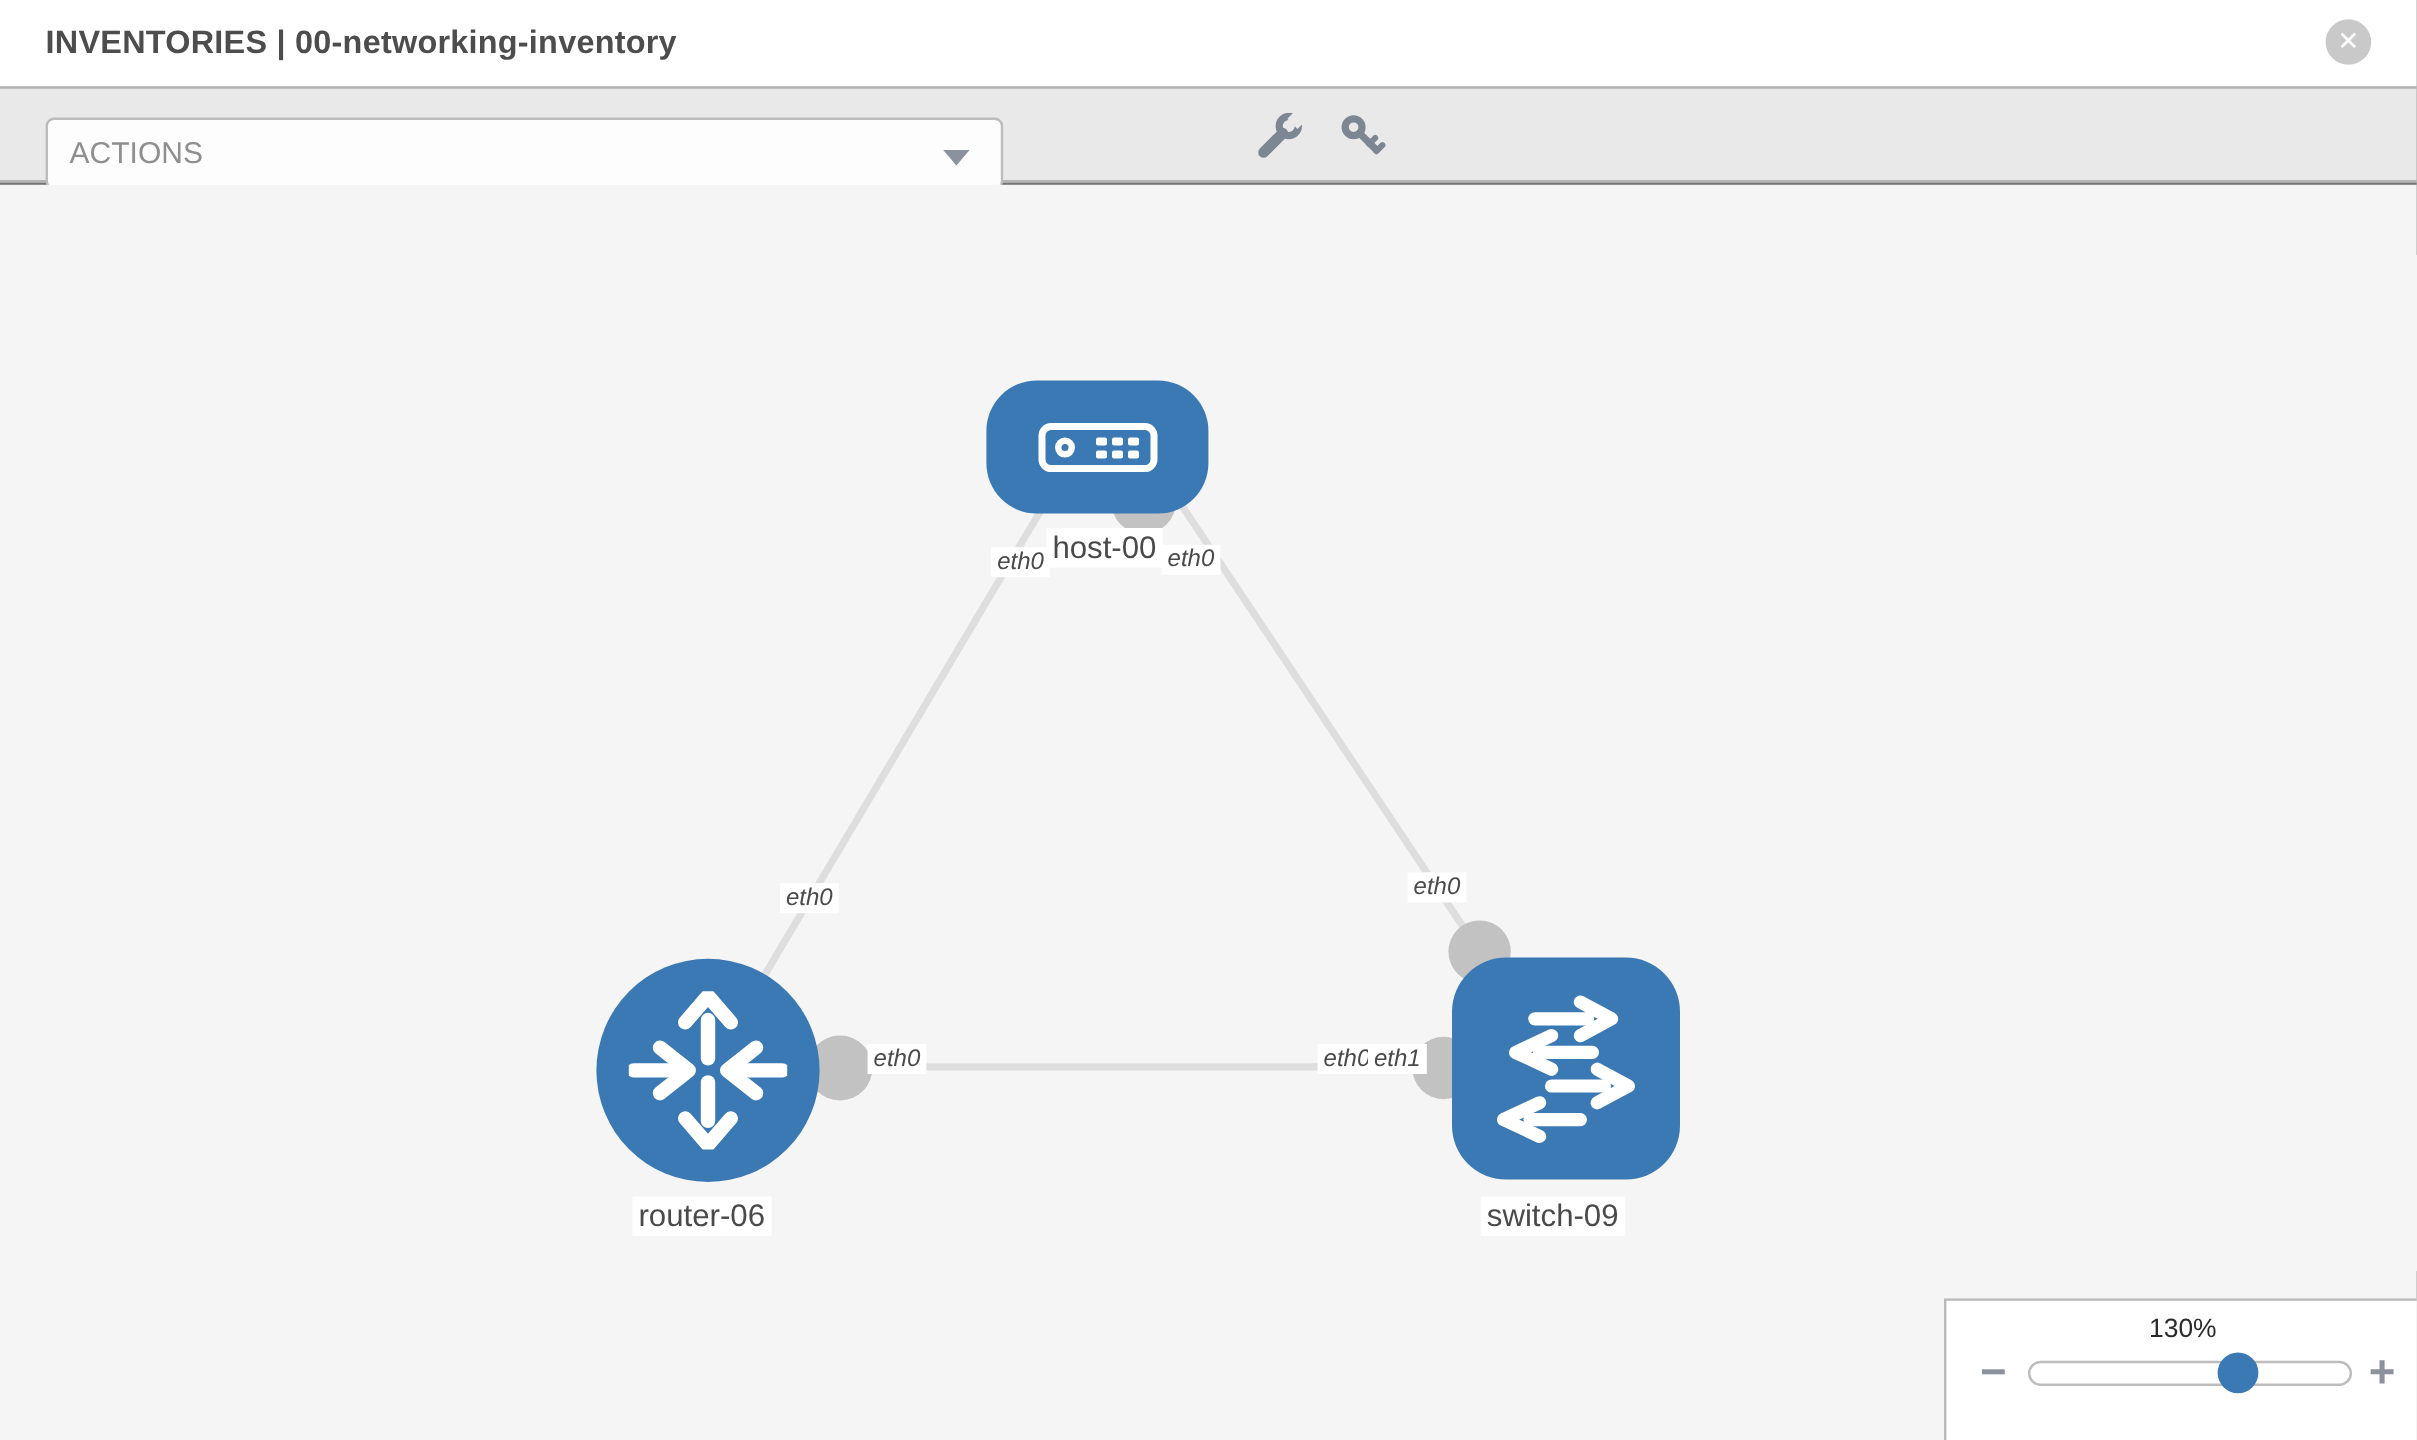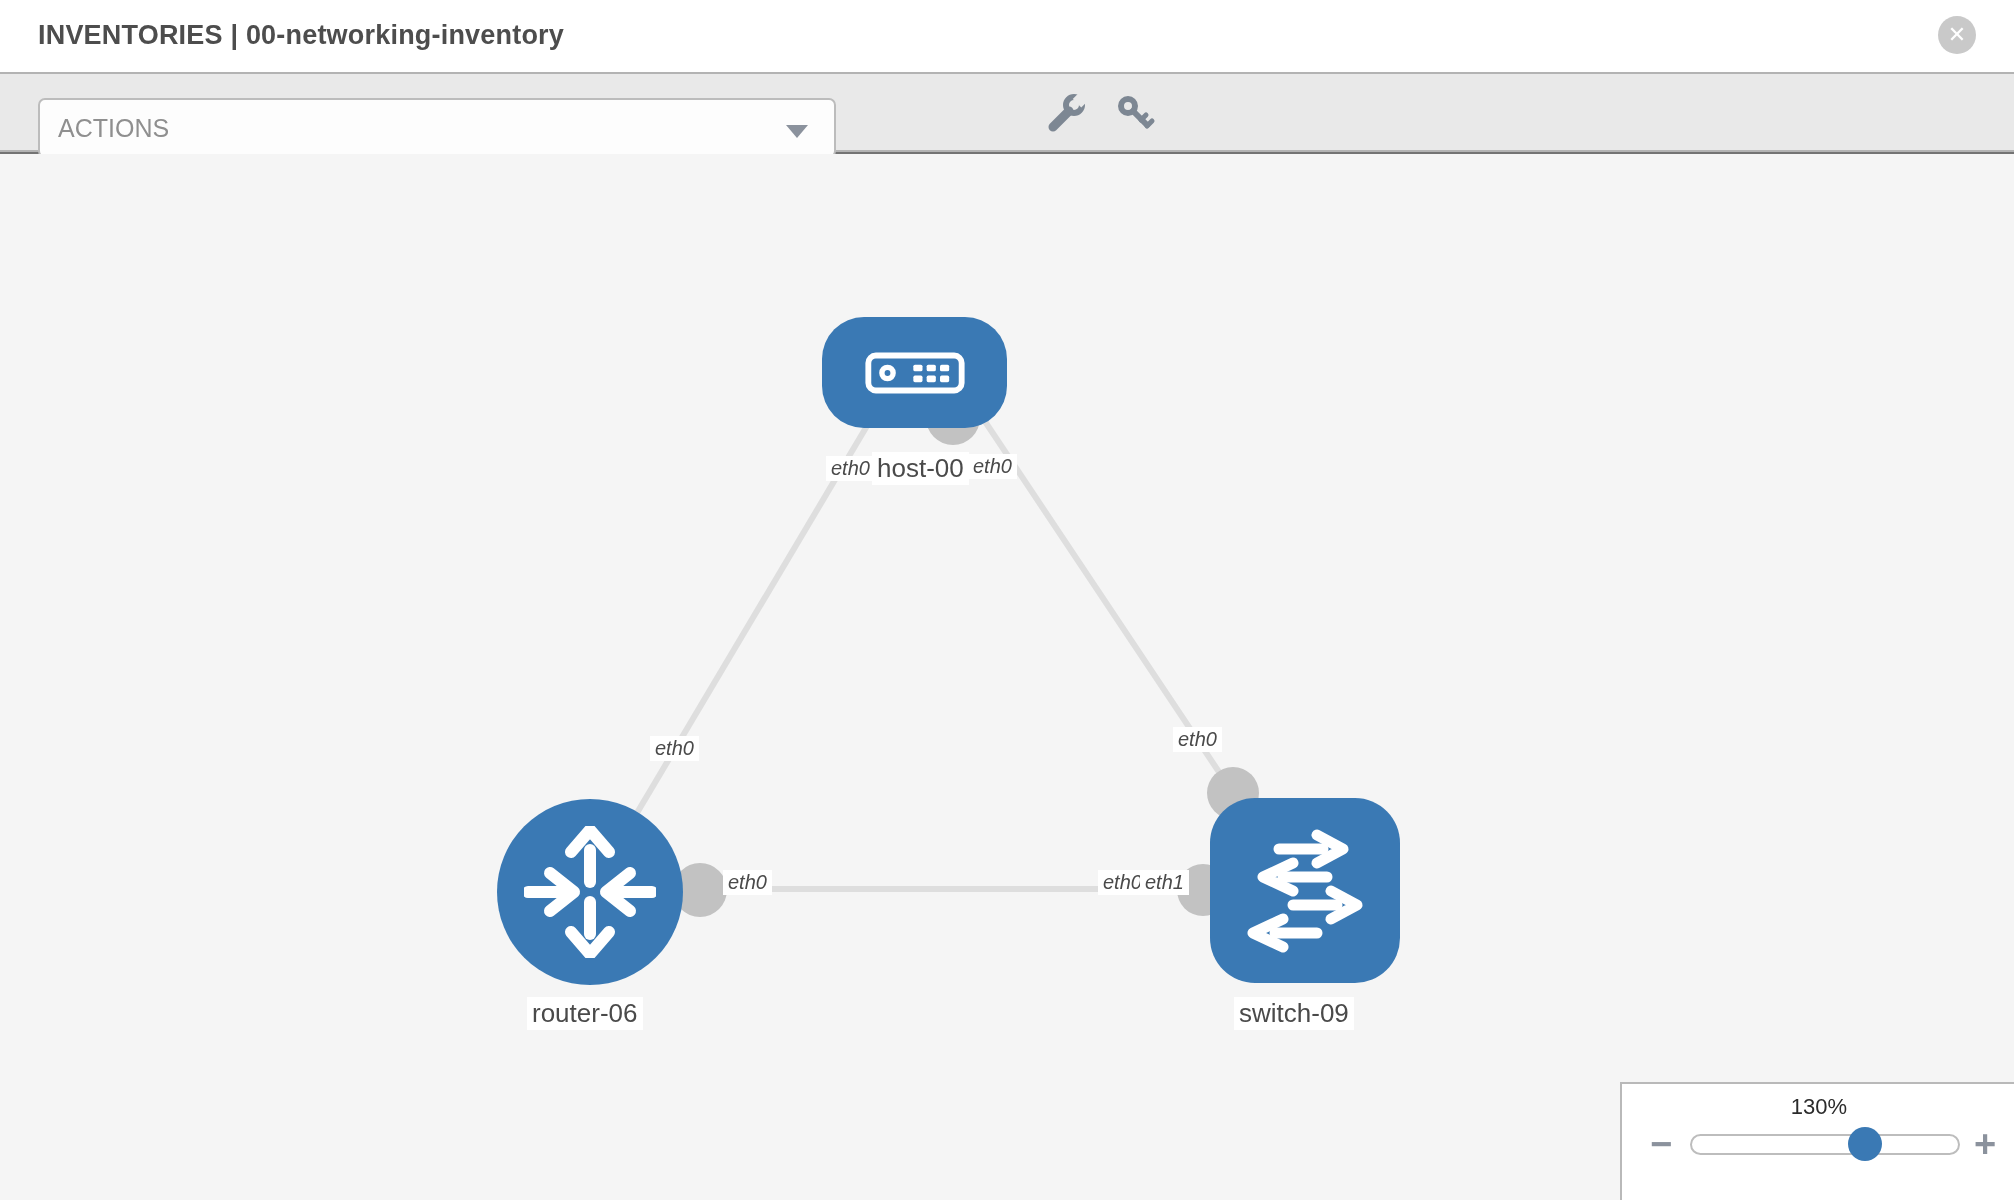--- a/index.html
+++ b/index.html
@@ -56,21 +56,21 @@
   .node-router { left: 497px; top: 645px; width: 186px; height: 186px; border-radius: 50%; }
   .node-switch { left: 1210px; top: 644px; width: 190px; height: 185px; border-radius: 45px; }
 
   .chip {
     position: absolute; background: #ffffff; color: #4a4a4a;
     padding: 1px 5px; white-space: nowrap; cursor: default;
   }
   .node-label { font-size: 26px; }
   .if-label { font-size: 20px; font-style: italic; }
 
-  .lbl-host   { left: 872px; top: 298px; text-align: right; }
+  .lbl-host   { left: 872px; top: 286px; text-align: right; }
   .lbl-router { left: 527px; top: 843px; }
   .lbl-switch { left: 1234px; top: 843px; }
 
   .if-host-left    { left: 826px; top: 302px; }
   .if-host-right   { left: 968px; top: 300px; }
   .if-router-up    { left: 650px; top: 582px; }
   .if-switch-up    { left: 1173px; top: 573px; }
   .if-router-lan   { left: 723px; top: 716px; }
   .if-switch-back  { left: 1098px; top: 716px; }
   .if-switch-front { left: 1140px; top: 716px; }

